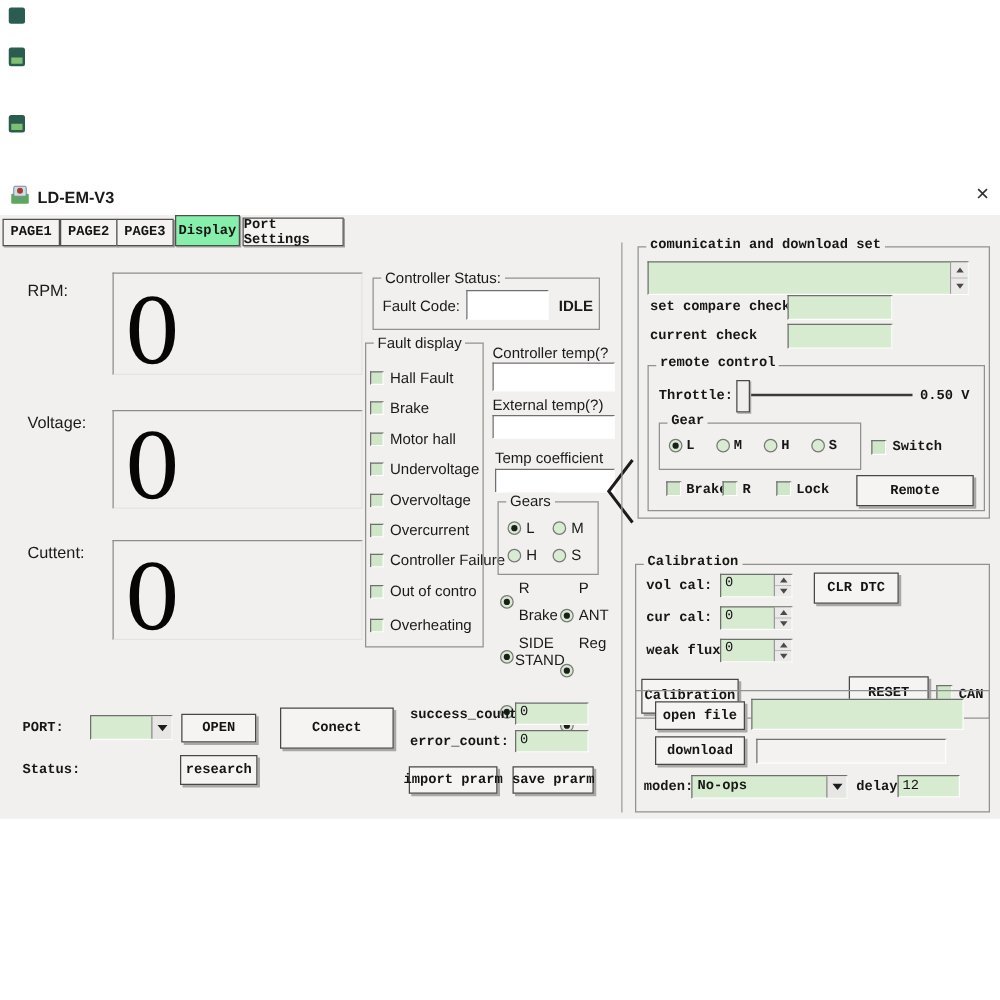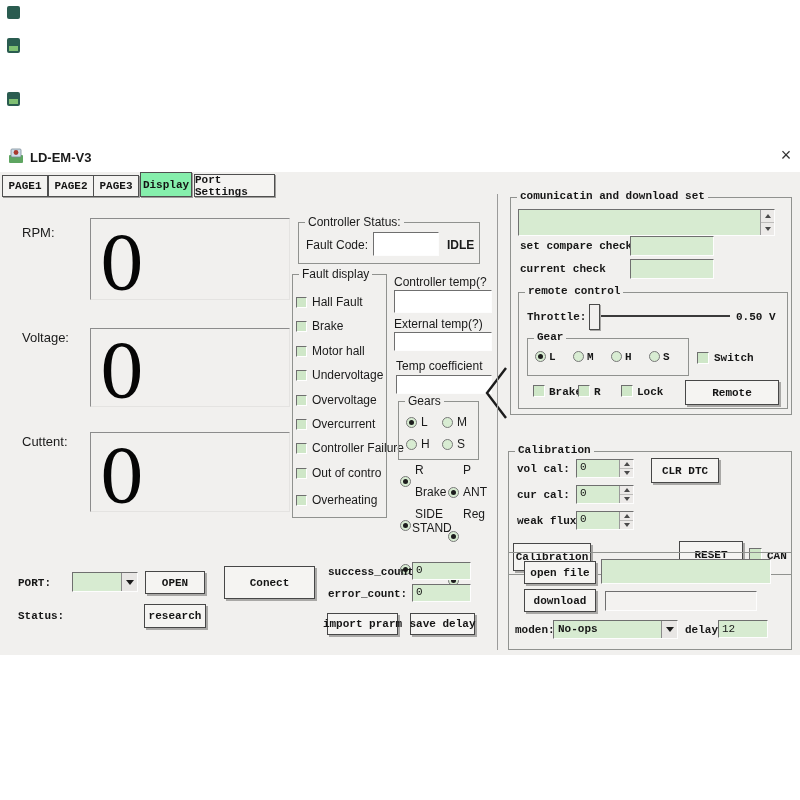--- a/index.html
+++ b/index.html
@@ -280,15 +280,15 @@
   </div>
   <div class="abs btn" style="left:145px;top:571px;width:58px;height:21px;">OPEN</div>
   <div class="abs btn" style="left:224px;top:566px;width:89px;height:31px;">Conect</div>
   <div class="abs mono" style="left:328px;top:566px;width:78px;text-align:right;">success_count:</div>
   <div class="abs sunken green mono-r" style="left:412px;top:562px;width:59px;height:18px;padding:1px 3px;">0</div>
   <div class="abs mono" style="left:328px;top:588px;width:78px;text-align:right;">error_count:</div>
   <div class="abs sunken green mono-r" style="left:412px;top:584px;width:59px;height:18px;padding:1px 3px;">0</div>
   <div class="abs mono" style="left:18px;top:610px;">Status:</div>
   <div class="abs btn" style="left:144px;top:604px;width:60px;height:22px;">research</div>
   <div class="abs btn" style="left:327px;top:613px;width:69px;height:20px;">import prarm</div>
-  <div class="abs btn" style="left:410px;top:613px;width:63px;height:20px;">save delay</div>
+  <div class="abs btn" style="left:410px;top:613px;width:63px;height:20px;">save prarm</div>
 
 </div>
 
 </body></html>

